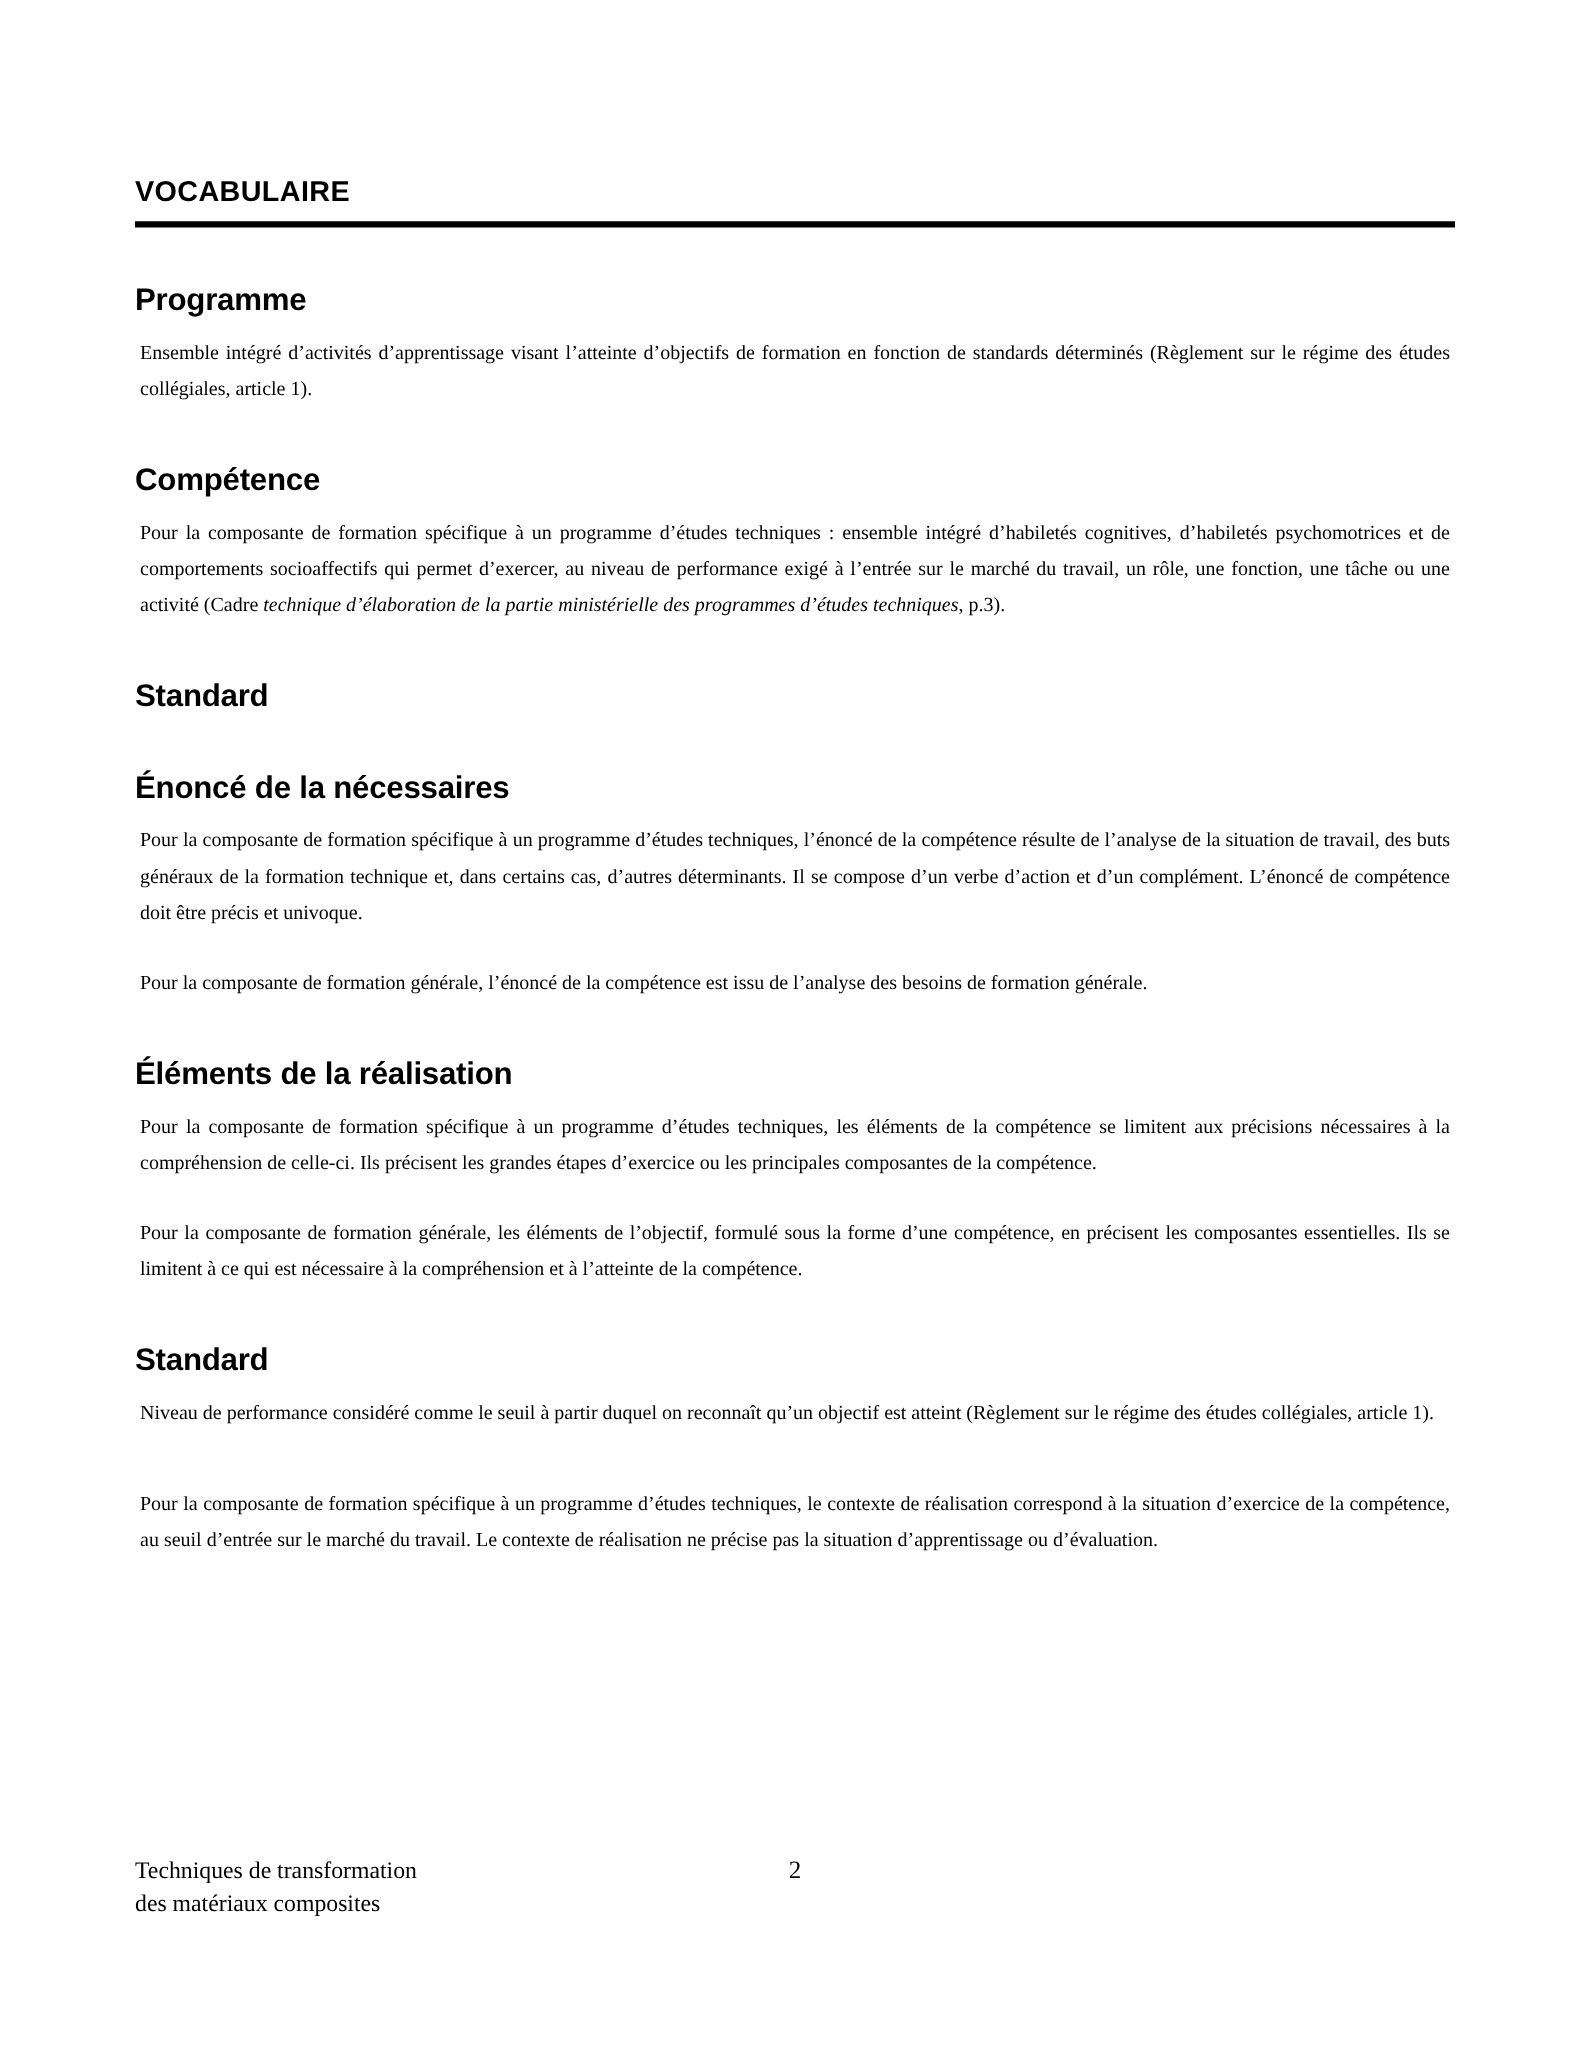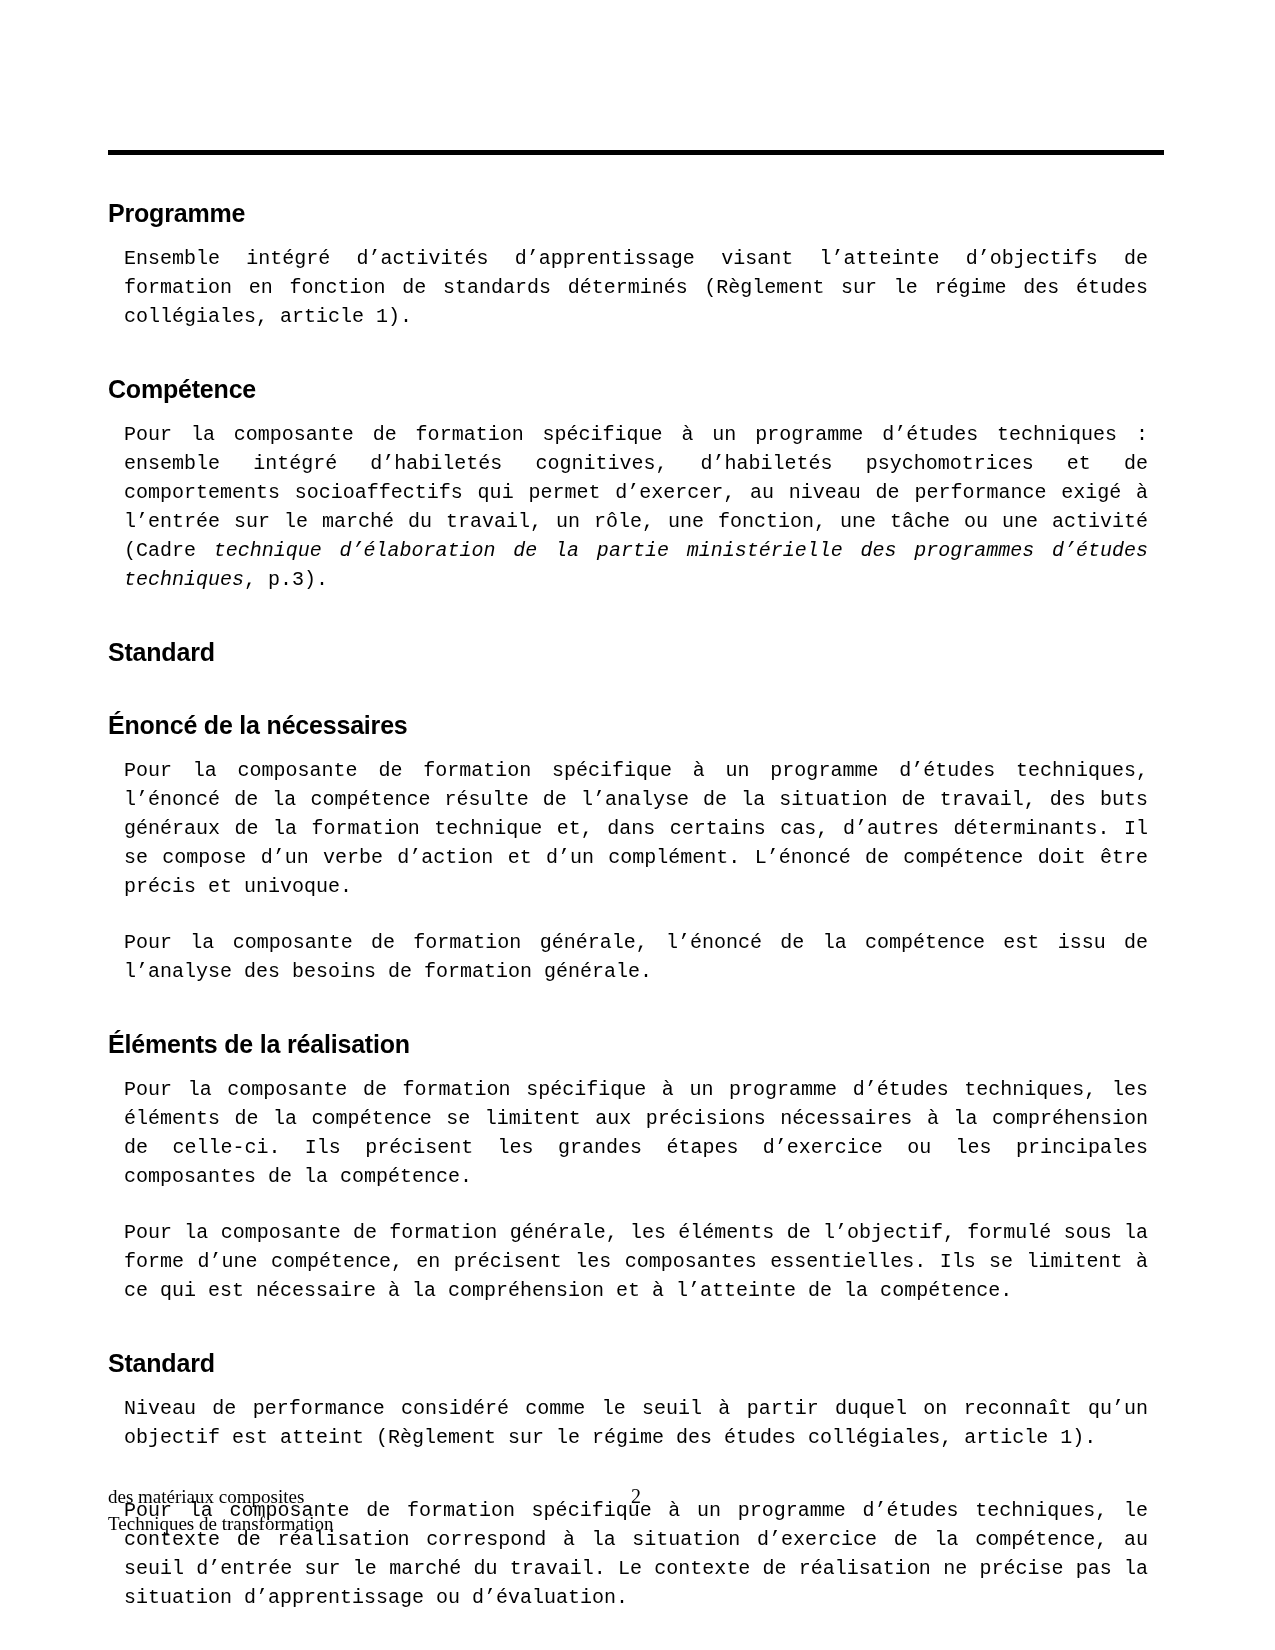--- a/index.html
+++ b/index.html
@@ -41,25 +41,24 @@
     margin-top: 44px;
   }
   .section-heading {
     font-family: "Liberation Sans", sans-serif;
     font-weight: bold;
     font-size: 25px;
     letter-spacing: -0.2px;
     margin: 0 0 13px 0;
   }
   .body-paragraph {
-    font-size: 20px;
+    font-size: 16px;
     line-height: 29px;
     text-align: justify;
-    margin: 16px;
-    font-family: Liberation Mono, monospace;
+    margin: 4px;
   }
   .body-paragraph + .body-paragraph {
     margin-top: 27px;
   }
   .italic {
     font-style: italic;
   }
   .page-footer {
     position: absolute;
     left: 108px;
@@ -77,20 +76,21 @@
     font-size: 20px;
   }
 </style>
 </head>
 <body>
 
 <div class="page">
 
   <div class="content">
     <header>
+      <h1 class="doc-title">VOCABULAIRE</h1>
       <div class="title-rule"></div>
     </header>
 
     <main id="sections-container">
         <section class="doc-section">
           <h2 class="section-heading">Programme</h2>
           <p class="body-paragraph"><span>Ensemble intégré d’activités d’apprentissage visant l’atteinte d’objectifs de formation en fonction de standards déterminés (Règlement sur le régime des études collégiales, article 1).</span></p>
         </section>
         <section class="doc-section">
           <h2 class="section-heading">Compétence</h2>
@@ -114,19 +114,19 @@
           <p class="body-paragraph"><span>Niveau de performance considéré comme le seuil à partir duquel on reconnaît qu’un objectif est atteint (Règlement sur le régime des études collégiales, article 1).</span></p>
         </section>
         <section class="doc-section">
           <p class="body-paragraph"><span>Pour la composante de formation spécifique à un programme d’études techniques, le contexte de réalisation correspond à la situation d’exercice de la compétence, au seuil d’entrée sur le marché du travail. Le contexte de réalisation ne précise pas la situation d’apprentissage ou d’évaluation.</span></p>
         </section>
       </main>
   </div>
 
   <footer class="page-footer">
     <div class="footer-left">
+      <div>Techniques de transformation</div>
       <div>des matériaux composites</div>
-      <div>Techniques de transformation</div>
     </div>
     <div class="footer-page-number">2</div>
   </footer>
 
 </div>
 
 </body></html>

